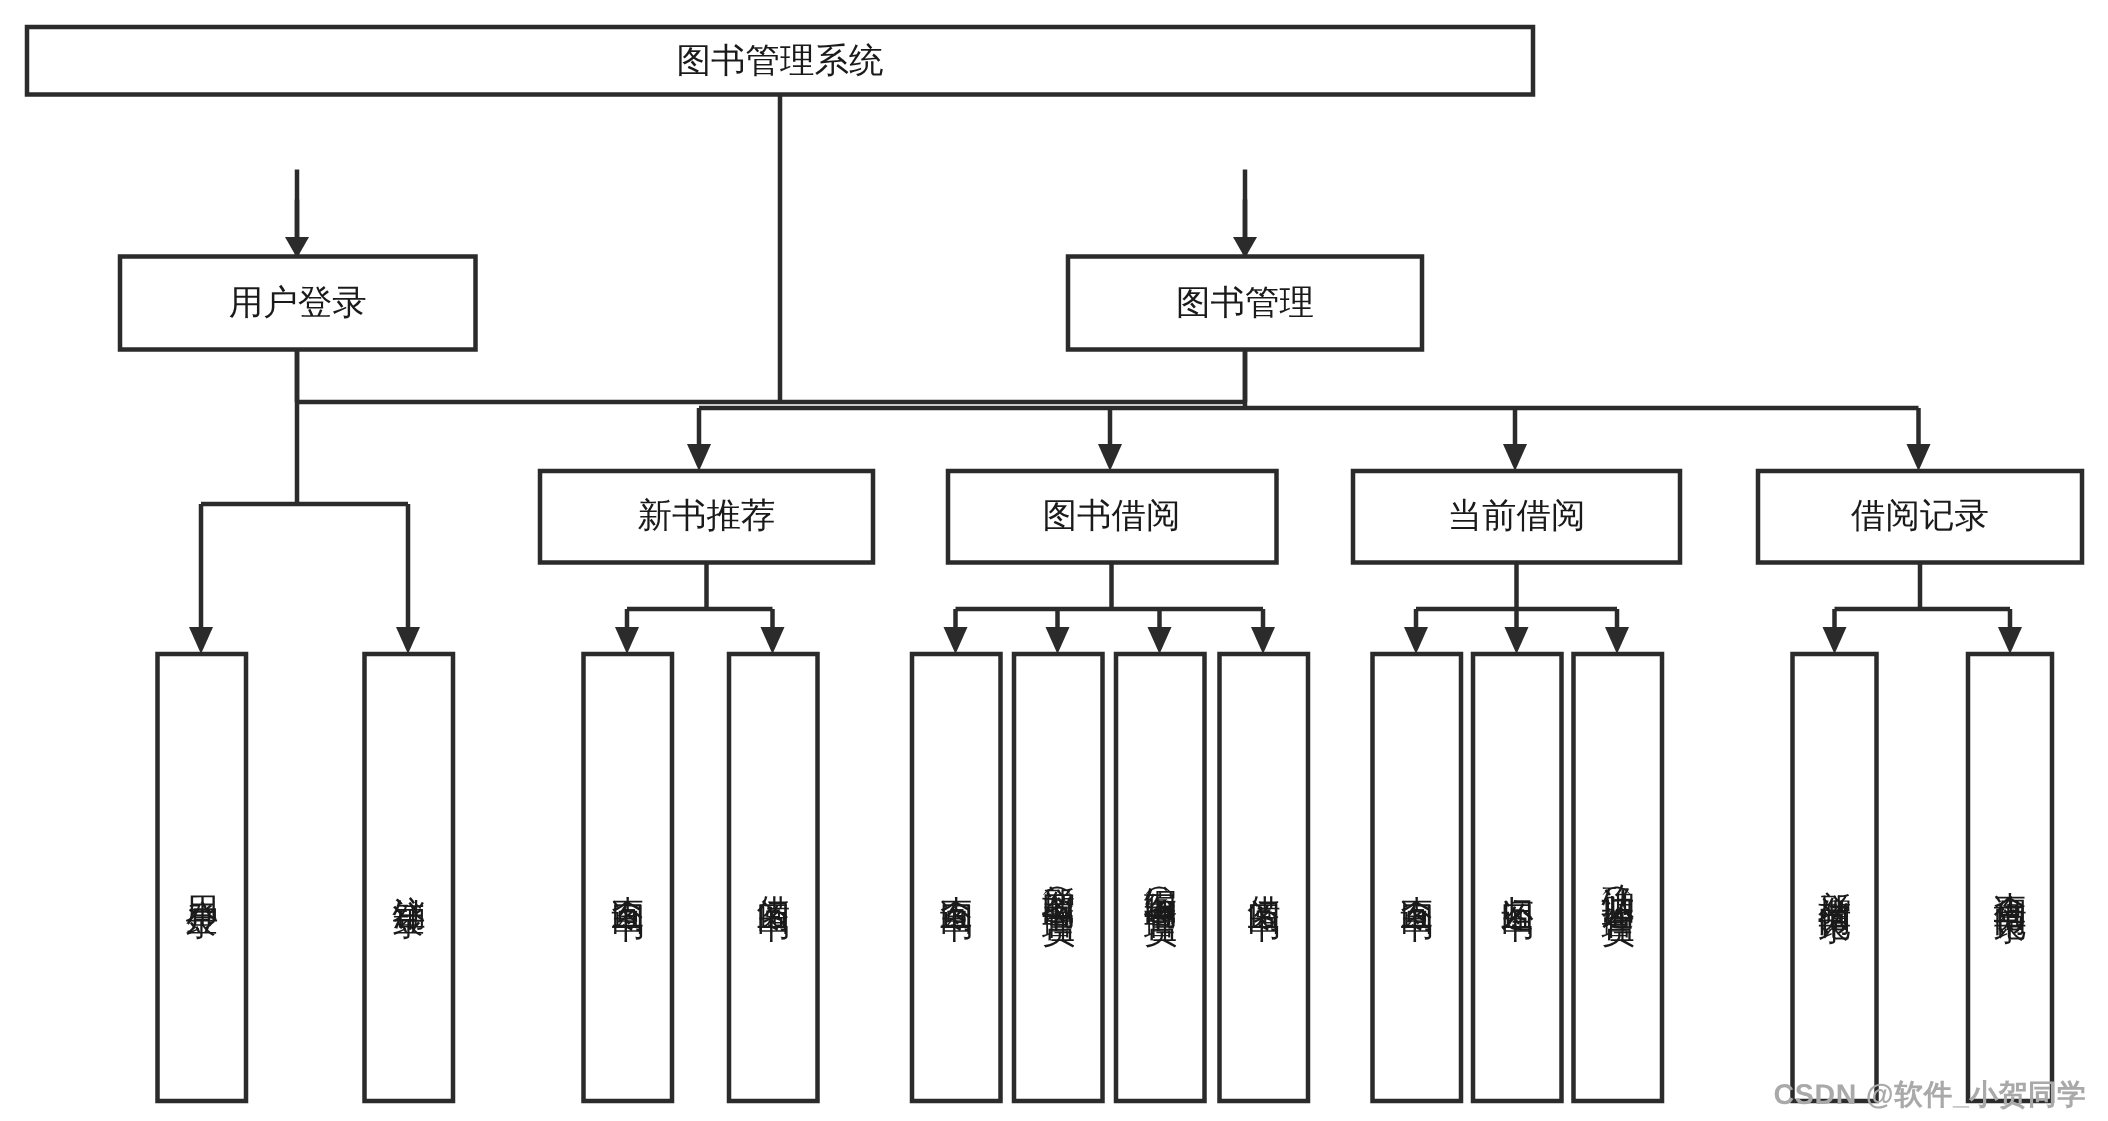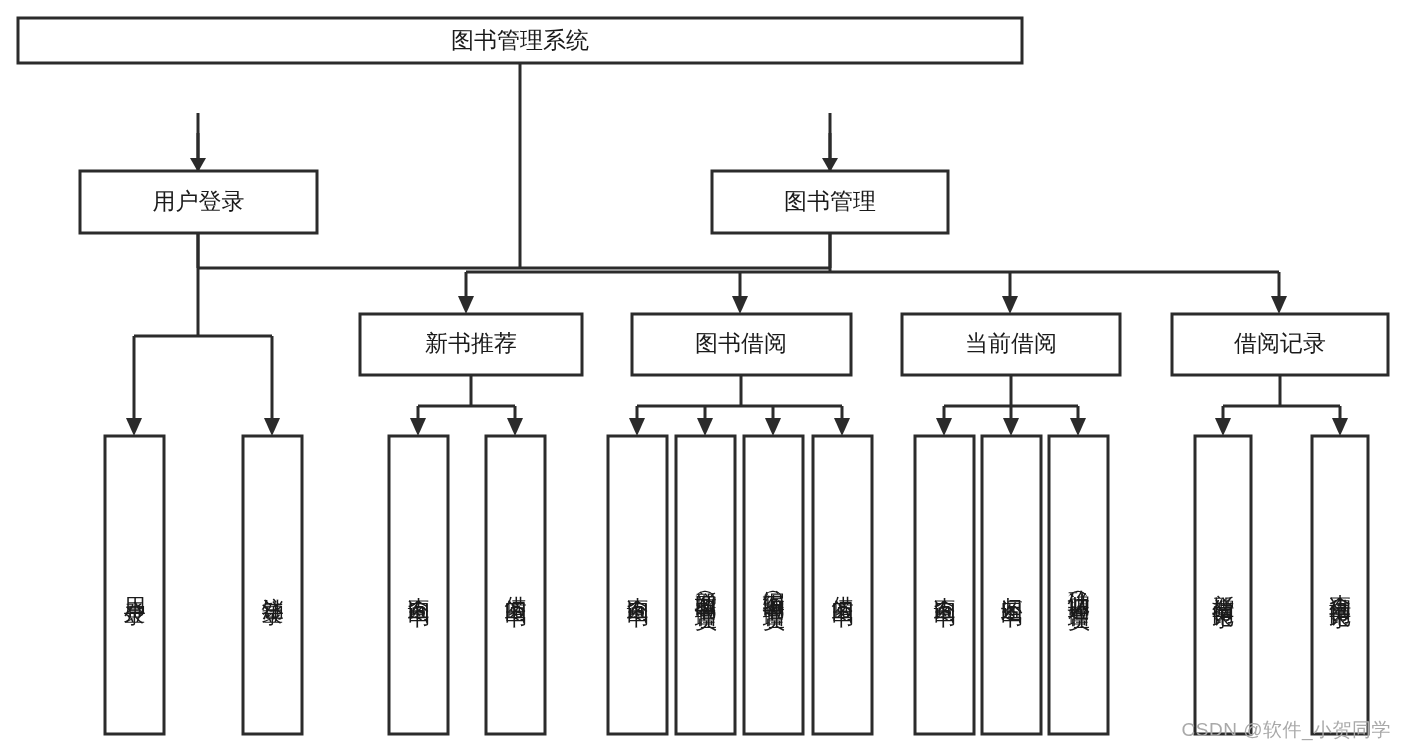--- a/index.html
+++ b/index.html
@@ -72,20 +72,21 @@
   }
   .watermark {
     position: absolute;
     right: 14px;
     bottom: 4px;
     font-family: "Liberation Sans", "DejaVu Sans", sans-serif;
     font-size: 19px;
     color: #a9a9a9;
     white-space: nowrap;
     letter-spacing: 0.5px;
+    font-weight: bold;
   }
 </style>
 </head>
 <body>
 
 <div id="diagram-root">
 
   <svg class="diagram-canvas" viewBox="0 0 1405 747">
 
     <g>

